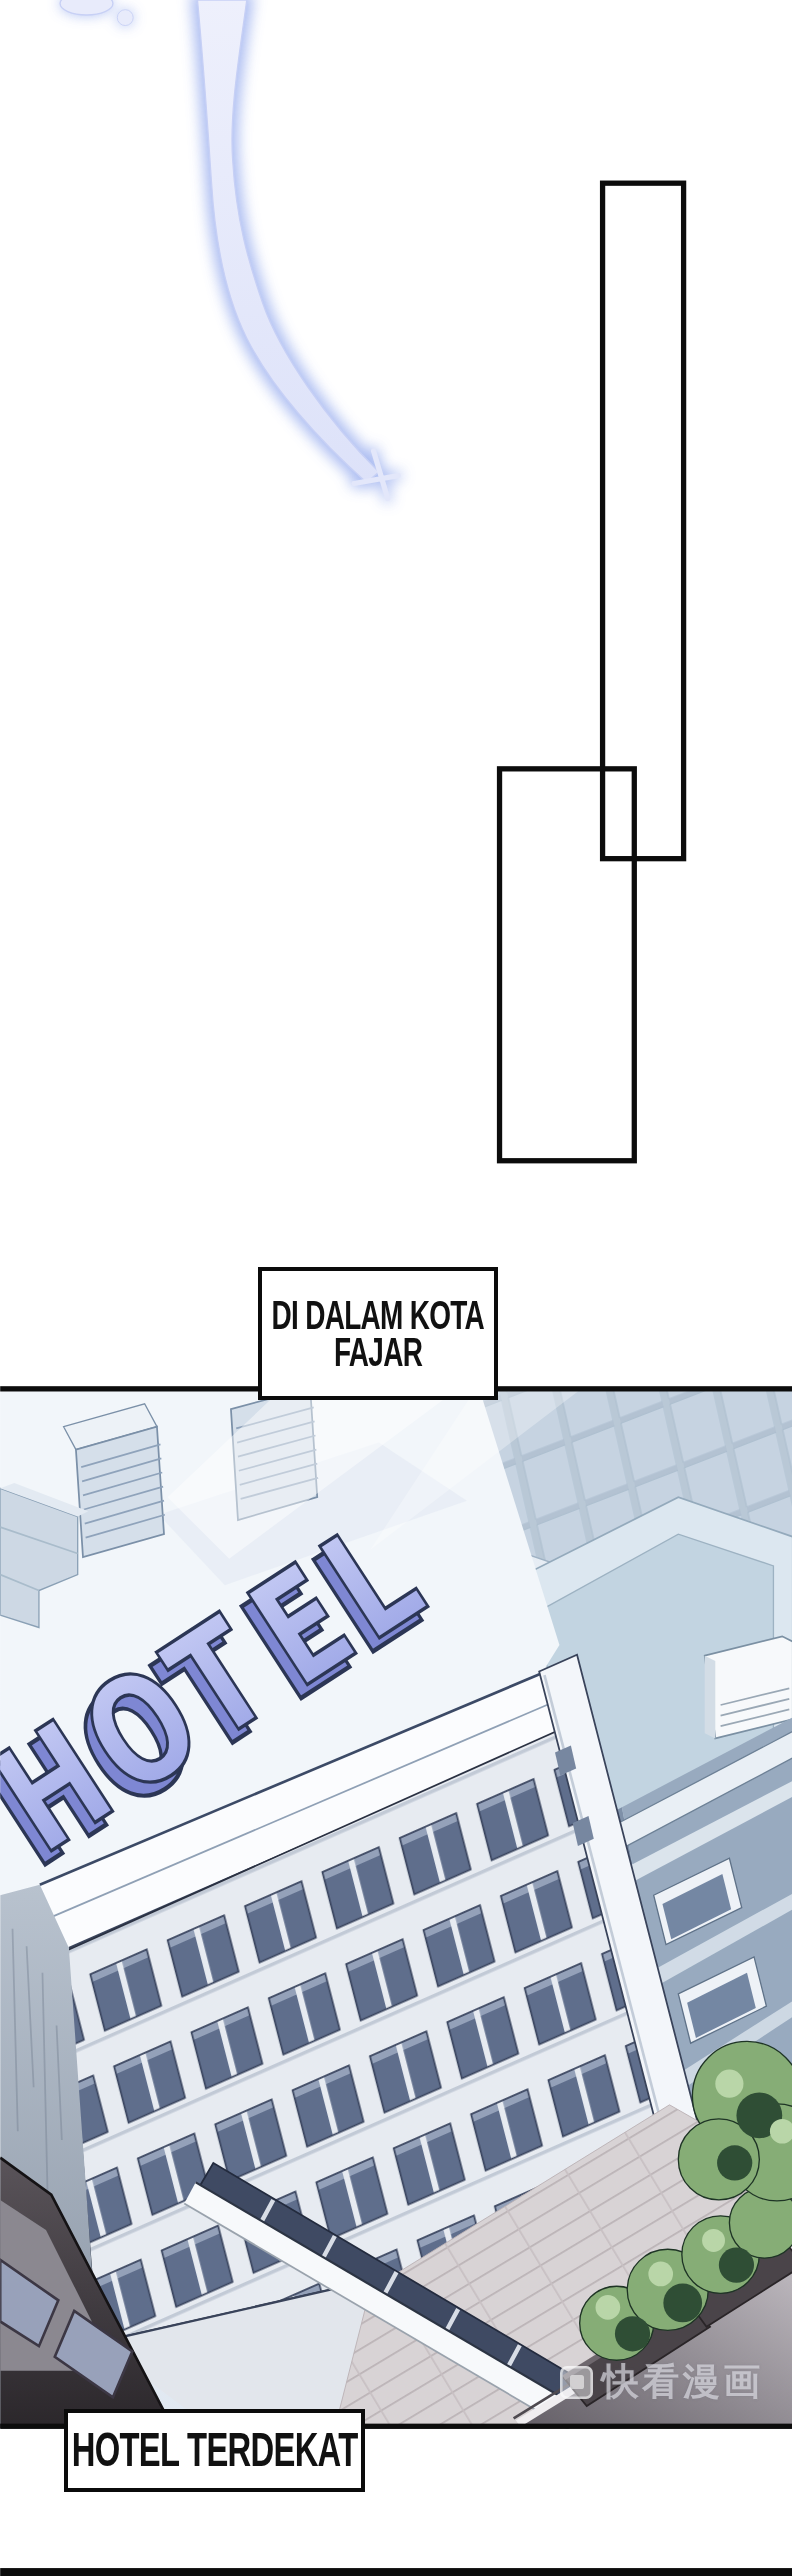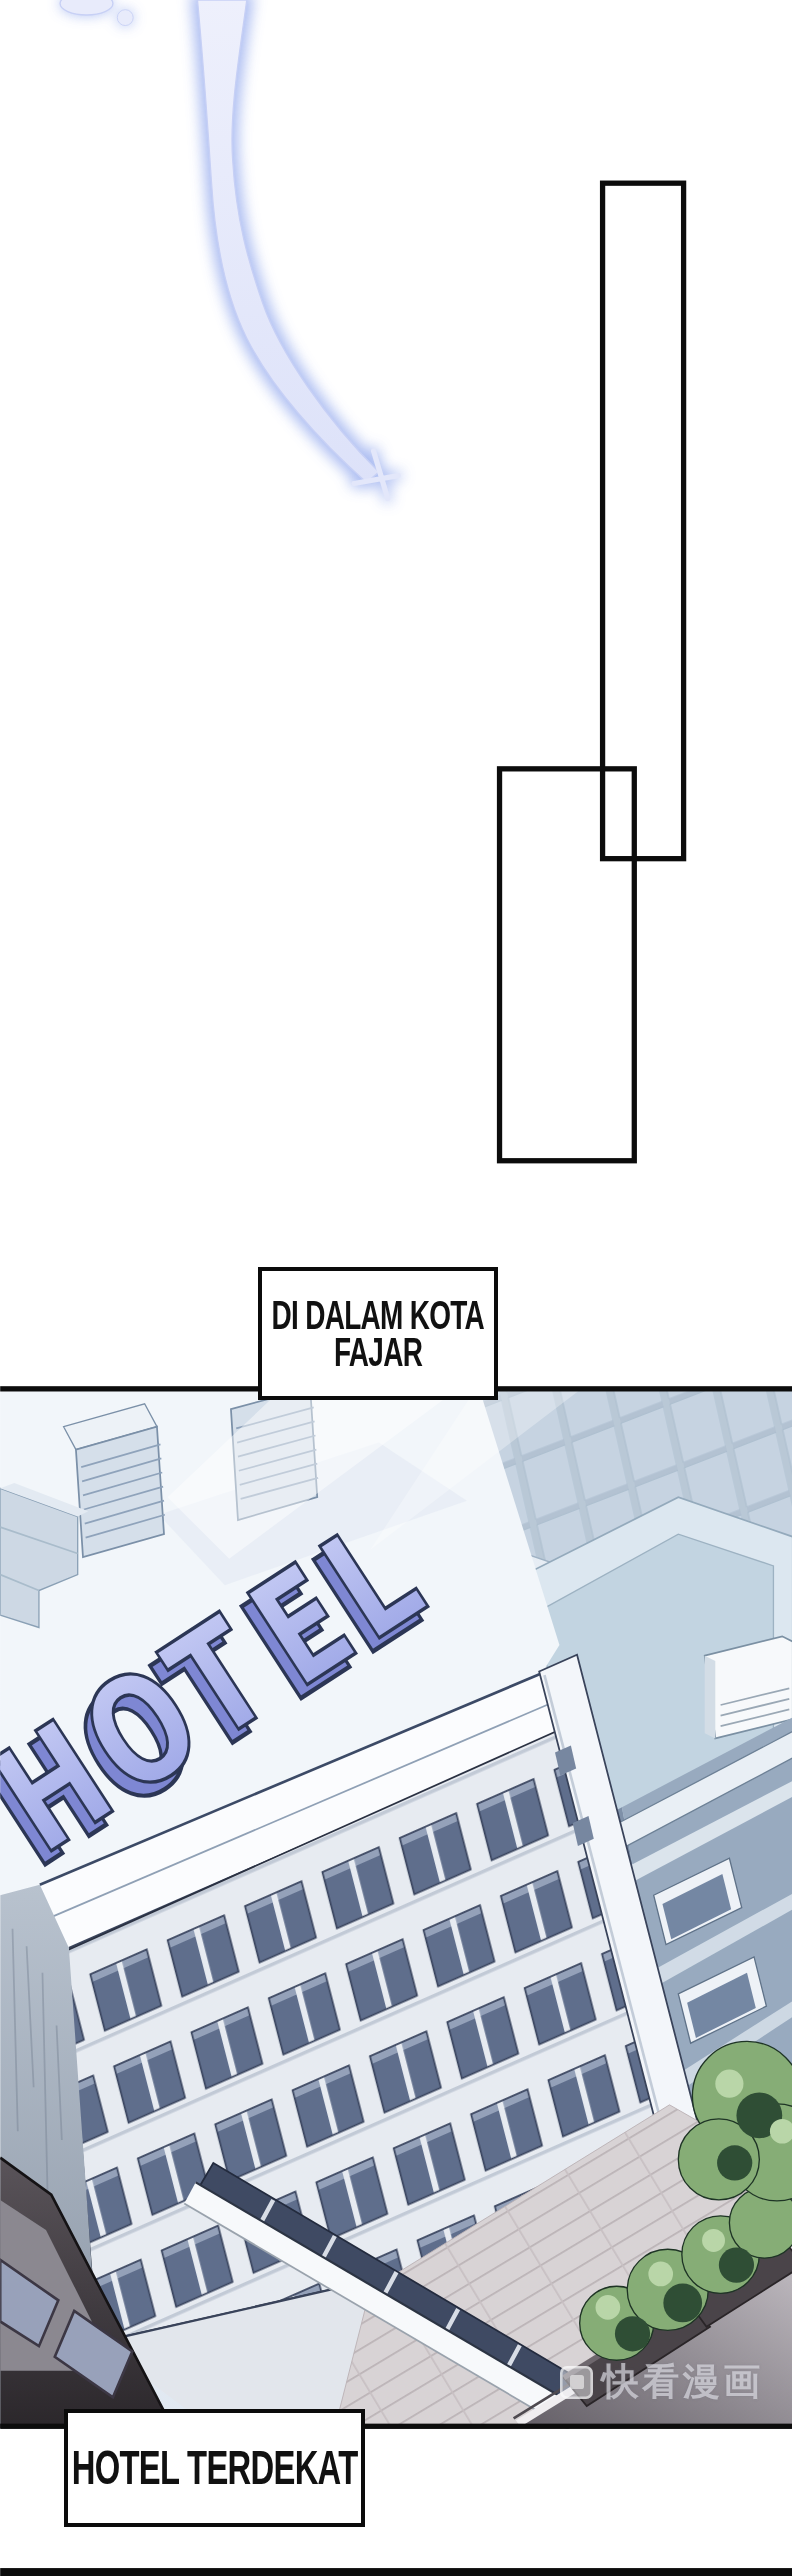--- a/index.html
+++ b/index.html
@@ -5,21 +5,21 @@
   html,body{margin:0;padding:0;background:#ffffff;}
   .stage{position:relative;width:793px;height:2576px;background:#ffffff;overflow:hidden;
          font-family:"Liberation Sans",sans-serif;}
   .stage svg{position:absolute;left:0;top:0;}
   .caption{position:absolute;background:#ffffff;border:4.4px solid #0b0b0b;box-sizing:border-box;
            display:flex;flex-direction:column;align-items:center;justify-content:center;
            color:#111;font-weight:bold;text-align:right;z-index:30;}
   .caption .ln{display:inline-block;transform:scale(0.80,1.15);white-space:nowrap;
                letter-spacing:-0.9px;line-height:1.04;}
   #cap-top{left:258px;top:1267px;width:240px;height:133px;font-size:35px;}
-  #cap-bottom{left:64px;top:2409px;width:301px;height:118px;font-size:41px;}
+  #cap-bottom{left:64px;top:2409px;width:301px;height:83px;font-size:41px;}
   #watermark{position:absolute;left:560px;top:2357px;display:flex;align-items:center;gap:8.8px;
              z-index:25;}
   #watermark .logo{width:33px;height:33px;border-radius:7px;background:rgba(235,235,240,.5);
              box-shadow:inset 0 0 0 2.6px rgba(255,255,255,.55);display:flex;align-items:center;
              justify-content:center;}
   #watermark .logo .dot{width:14px;height:14px;border-radius:2.6px;background:rgba(255,255,255,.55);}
   #watermark .wm-text{font-family:Liberation Sans, sans-serif;font-size:37px;font-weight:bold;
              color:rgba(230,231,238,.62);letter-spacing:3.5px;
              text-shadow:0 0 2.6px rgba(110,110,122,.35);white-space:nowrap;}
 </style>

